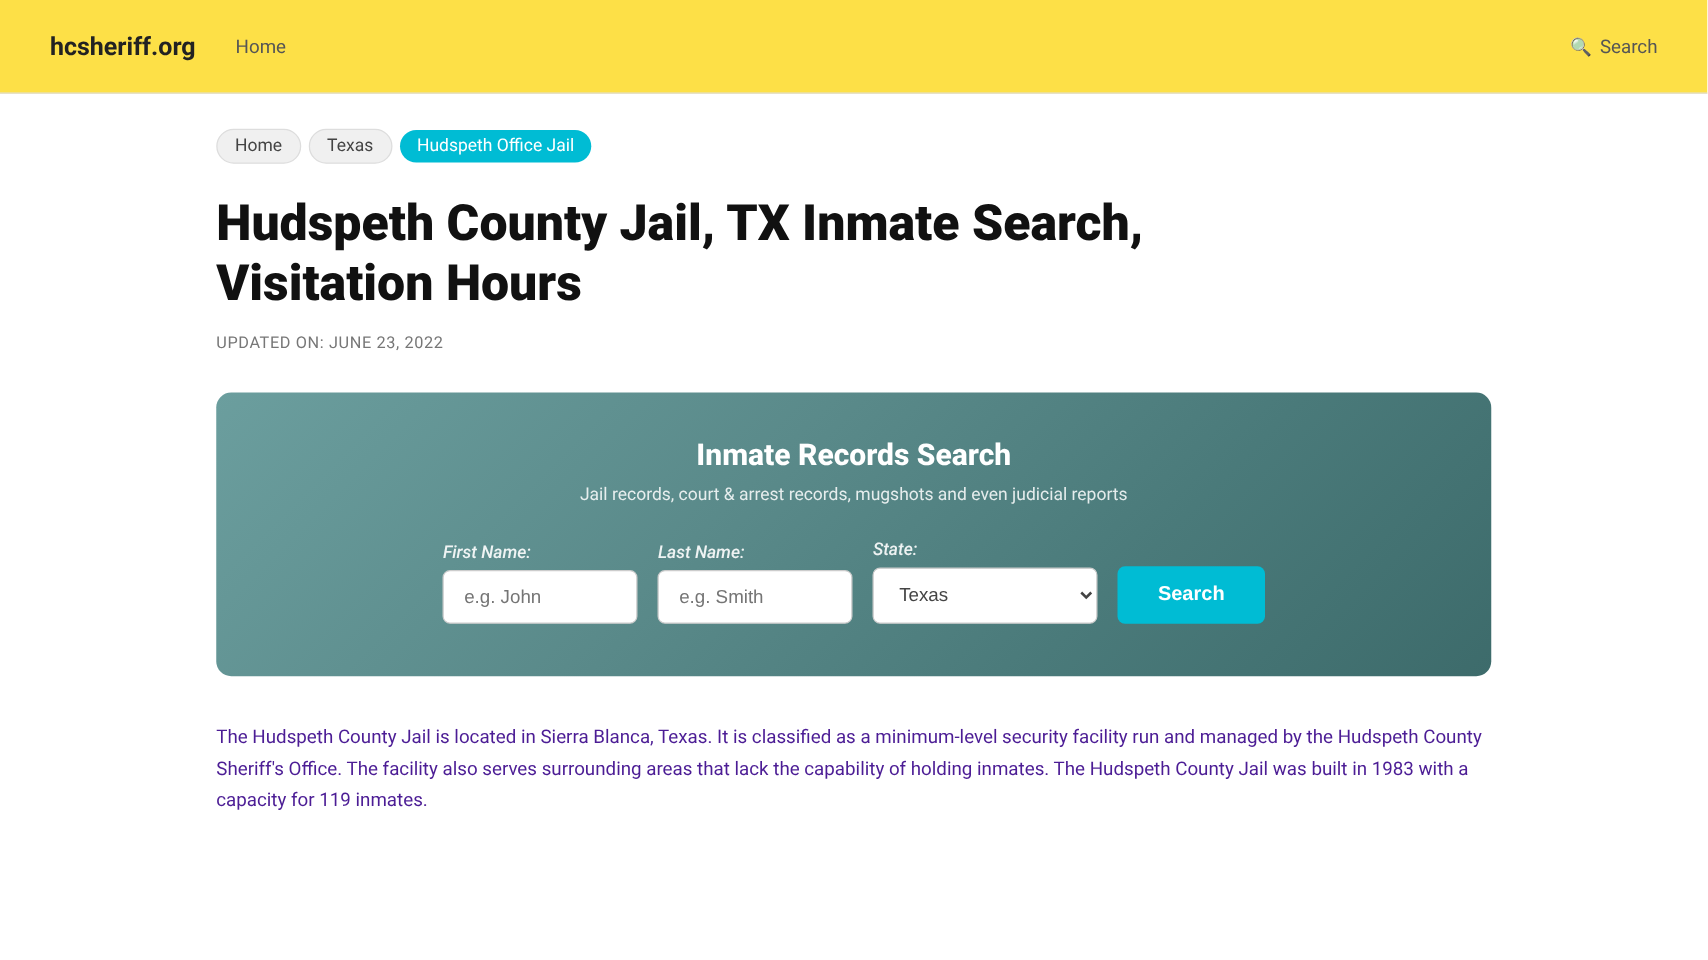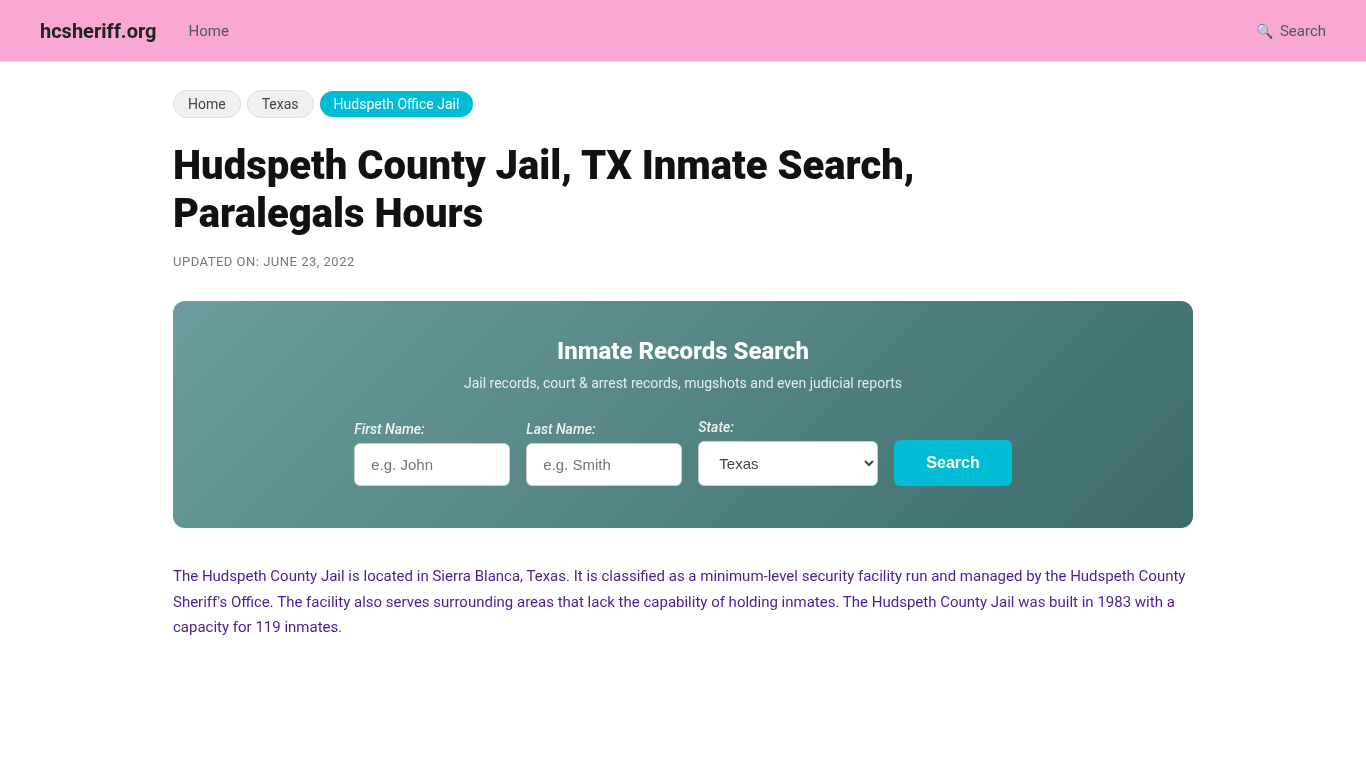--- a/index.html
+++ b/index.html
@@ -8,24 +8,24 @@
       box-sizing: border-box;
     }
     body {
       font-family: -apple-system, BlinkMacSystemFont, 'Segoe UI', Roboto, sans-serif;
       background: #fff;
       color: #333;
       font-size: 16px;
     }
     
     #navbar {
-      background: #f9a8d4;
+      background: #fde047;
       border-bottom: 1px solid #e0e0e0;
       padding: 0 40px;
-      height: 62px;
+      height: 75px;
       display: flex;
       align-items: center;
       justify-content: space-between;
     }
     #nav-left {
       display: flex;
       align-items: center;
       gap: 32px;
     }
     #site-logo {
@@ -195,21 +195,21 @@
 </nav>
 
 <div id="main-content">
 
   <div id="breadcrumb">
     <span class="breadcrumb-item plain">Home</span>
     <span class="breadcrumb-item plain">Texas</span>
     <span class="breadcrumb-item active">Hudspeth Office Jail</span>
   </div>
 
-  <h1 id="page-title">Hudspeth County Jail, TX Inmate Search, Paralegals Hours</h1>
+  <h1 id="page-title">Hudspeth County Jail, TX Inmate Search, Visitation Hours</h1>
 
   <div id="updated-date">UPDATED ON: JUNE 23, 2022</div>
 
   <div id="search-box">
     <div id="search-box-title">Inmate Records Search</div>
     <div id="search-box-subtitle">Jail records, court &amp; arrest records, mugshots and even judicial reports</div>
     <div id="search-form">
       <div class="form-group">
         <label class="form-label">First Name:</label>
         <input class="form-input" type="text" placeholder="e.g. John" style="">

